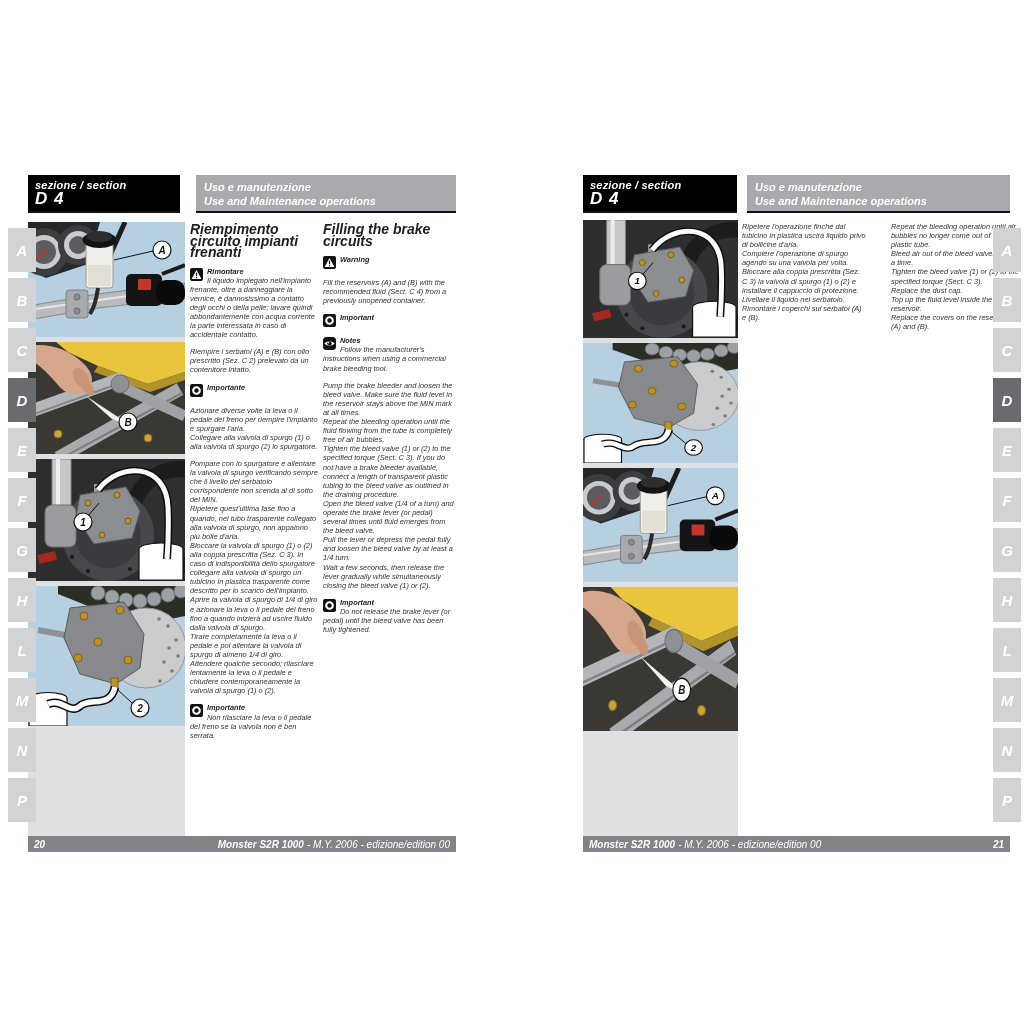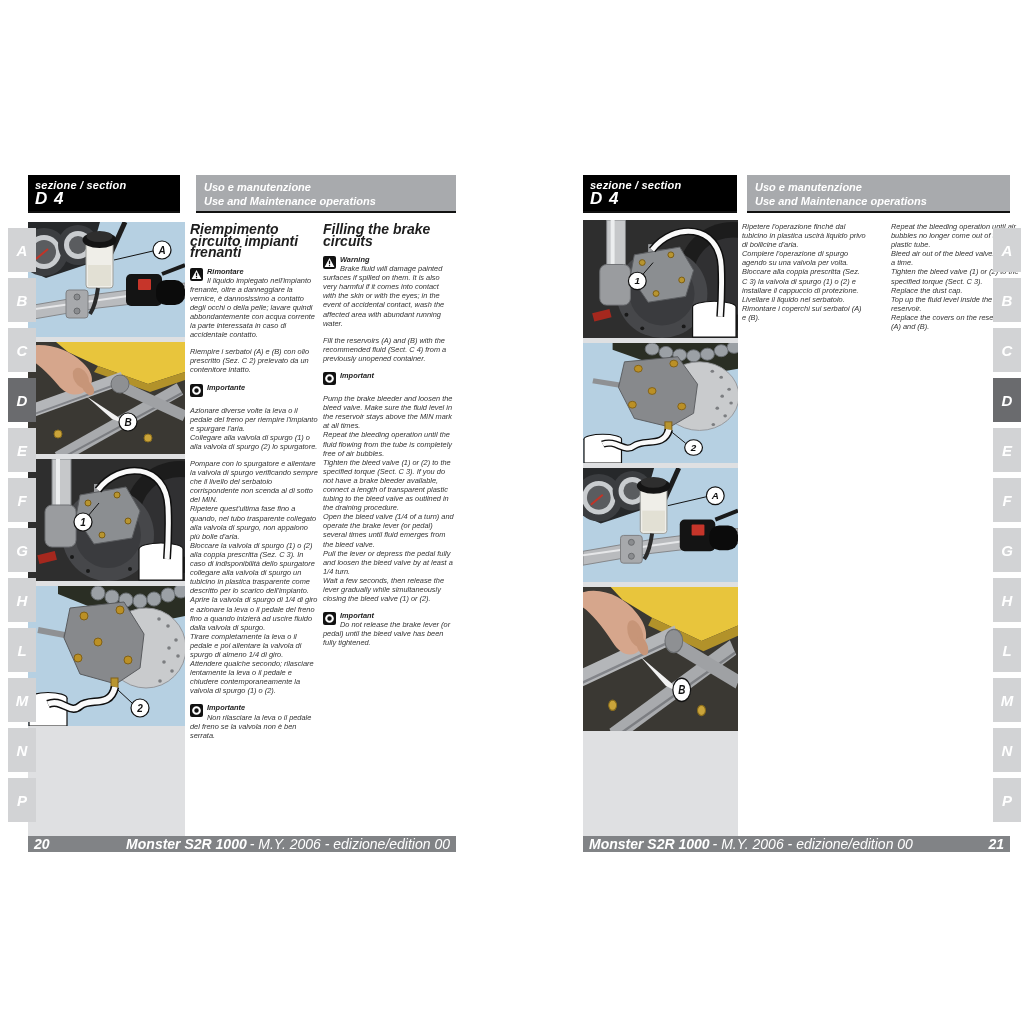--- a/index.html
+++ b/index.html
@@ -48,21 +48,21 @@
   .para{white-space:pre-line;margin:0 0 8px 0;}
   .callout{margin:0 0 8px 0;overflow:visible;}
   .callout:after{content:"";display:block;clear:both;}
   .cicon{float:left;width:13px;height:13px;margin:1px 4px 1px 0;}
   .ctitle{font-weight:bold;color:#1d1d1d;font-style:italic;}
   .cbody{white-space:pre-line;}
 
   
   .pfooter{
     position:absolute;left:0;top:661px;height:16px;background:#818386;
-    color:#fff;font-style:italic;font-size:14px;display:flex;align-items:center;
+    color:#fff;font-style:italic;font-size:10px;display:flex;align-items:center;
     box-sizing:border-box;padding:0 6px;
   }
   #page-left .pfooter{width:428px;}
   #page-right .pfooter{width:427px;}
   .pfooter .ftitle{font-weight:bold;}
   .pfooter .fsuffix{margin-left:3px;text-align:right;}
   .pfooter .fpage{font-weight:bold;}
   .pfooter .spacer{flex:1;}
 
   
@@ -292,28 +292,34 @@
     </div>
   </div>
 
   <div class="tcol col-en">
     <div class="coltitle">Filling the brake circuits</div>
     <div class="callout">
       <svg class="cicon" viewBox="0 0 13 13">
           <use href="#ic-warn"></use>
         </svg>
       <div class="ctitle">Warning</div>
-      <div class="cbody">Brake fluid will damage painted surfaces if spilled on them. It is also very harmful if it comes into contact with the skin or with the eyes; in the event of accidental contact, wash the affected area with abundant running water.</div>
     </div>
     <div class="para">Fill the reservoirs (A) and (B) with the recommended fluid (Sect. C 4) from a previously unopened container.</div>
     <div class="callout">
       <svg class="cicon" viewBox="0 0 13 13">
           <use href="#ic-imp"></use>
         </svg>
       <div class="ctitle">Important</div>
+    </div>
+    <div class="callout">
+      <svg class="cicon" viewBox="0 0 13 13">
+          <use href="#ic-note"></use>
+        </svg>
+      <div class="ctitle">Notes</div>
+      <div class="cbody">Follow the manufacturer's instructions when using a commercial brake bleeding tool.</div>
     </div>
     <div class="para">Pump the brake bleeder and loosen the bleed valve. Make sure the fluid level in the reservoir stays above the MIN mark at all times.
 Repeat the bleeding operation until the fluid flowing from the tube is completely free of air bubbles.
 Tighten the bleed valve (1) or (2) to the specified torque (Sect. C 3). If you do not have a brake bleeder available, connect a length of transparent plastic tubing to the bleed valve as outlined in the draining procedure.
 Open the bleed valve (1/4 of a turn) and operate the brake lever (or pedal) several times until fluid emerges from the bleed valve.
 Pull the lever or depress the pedal fully and loosen the bleed valve by at least a 1/4 turn.
 Wait a few seconds, then release the lever gradually while simultaneously closing the bleed valve (1) or (2).</div>
     <div class="callout">
       <svg class="cicon" viewBox="0 0 13 13">
           <use href="#ic-imp"></use>

